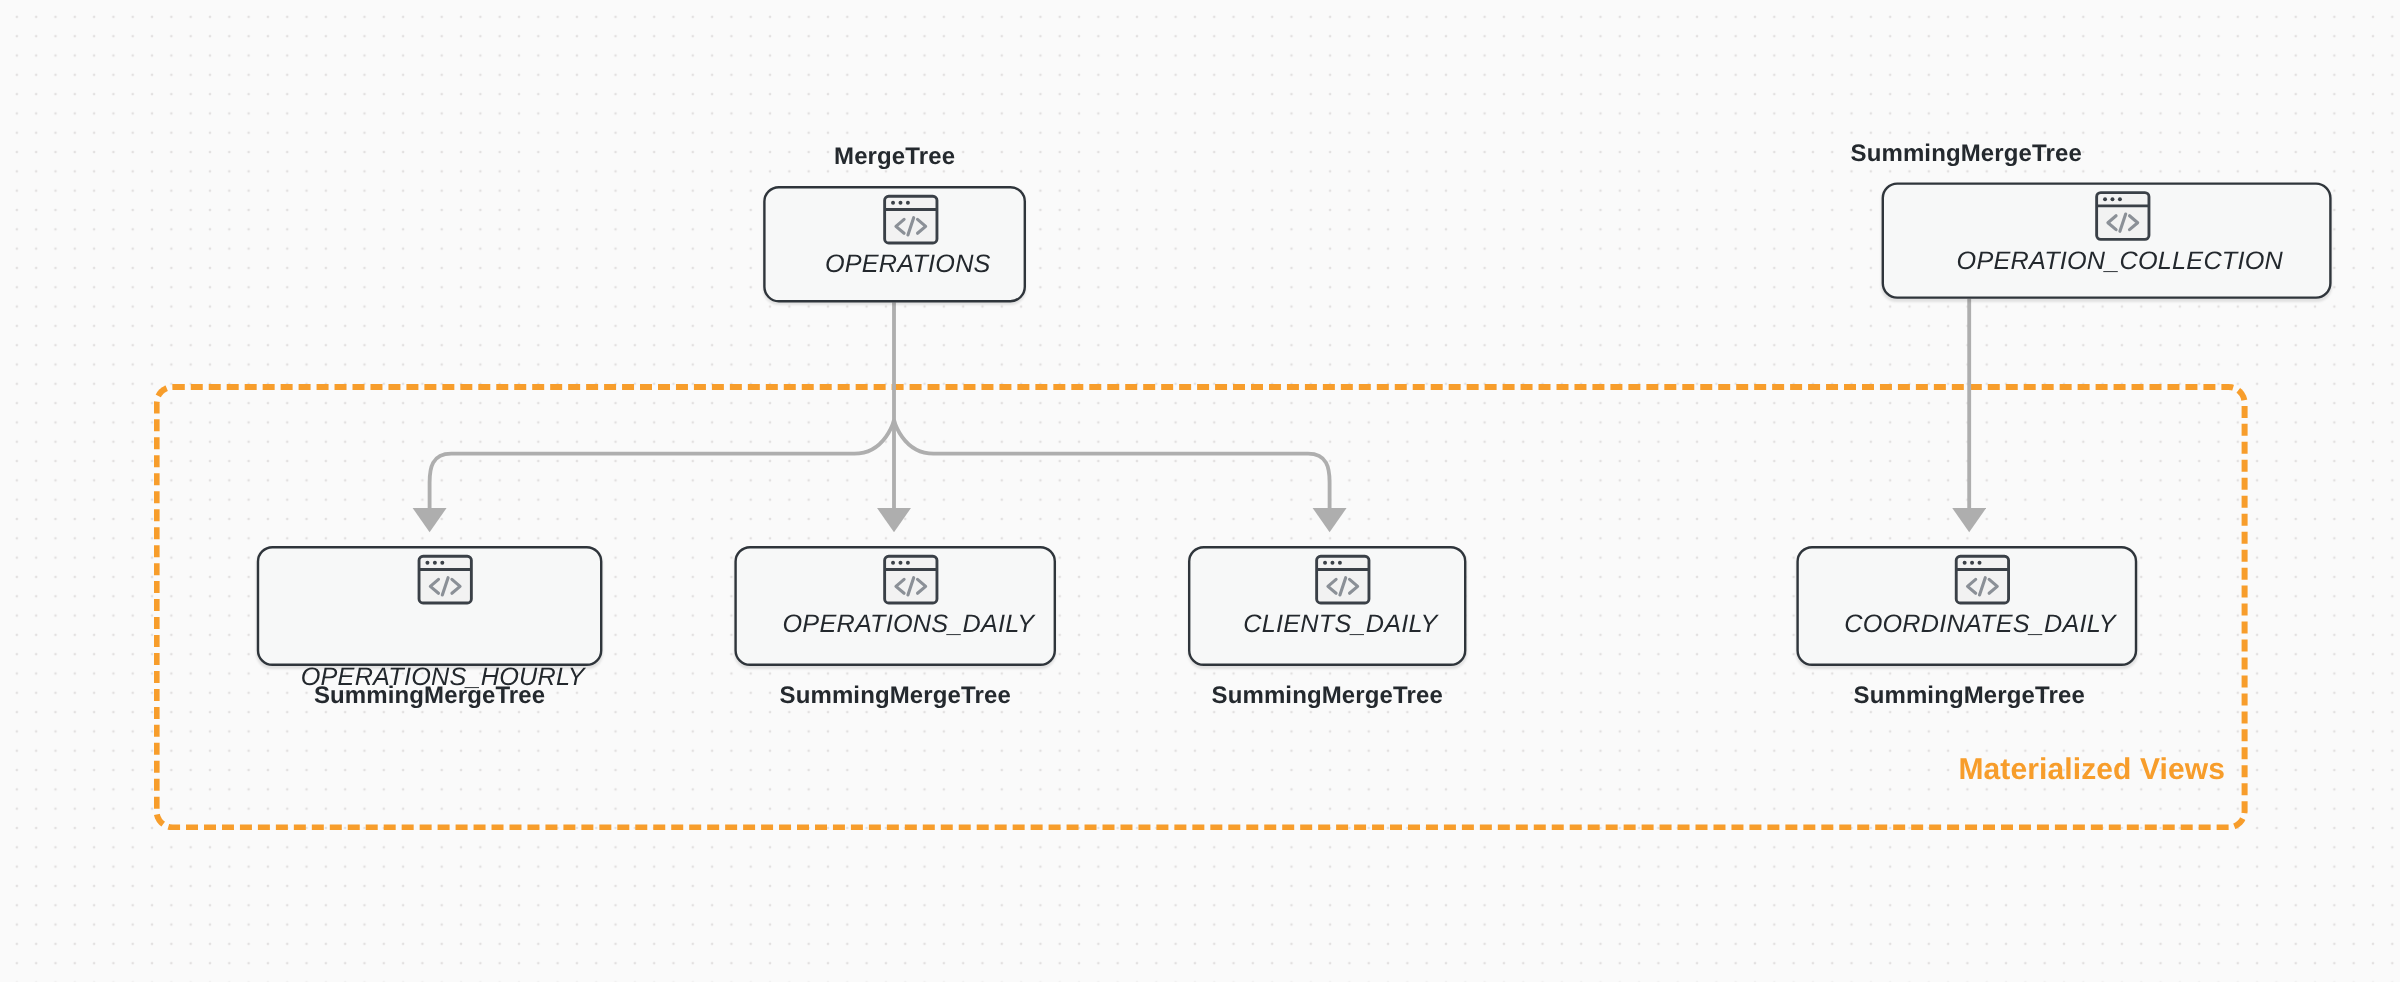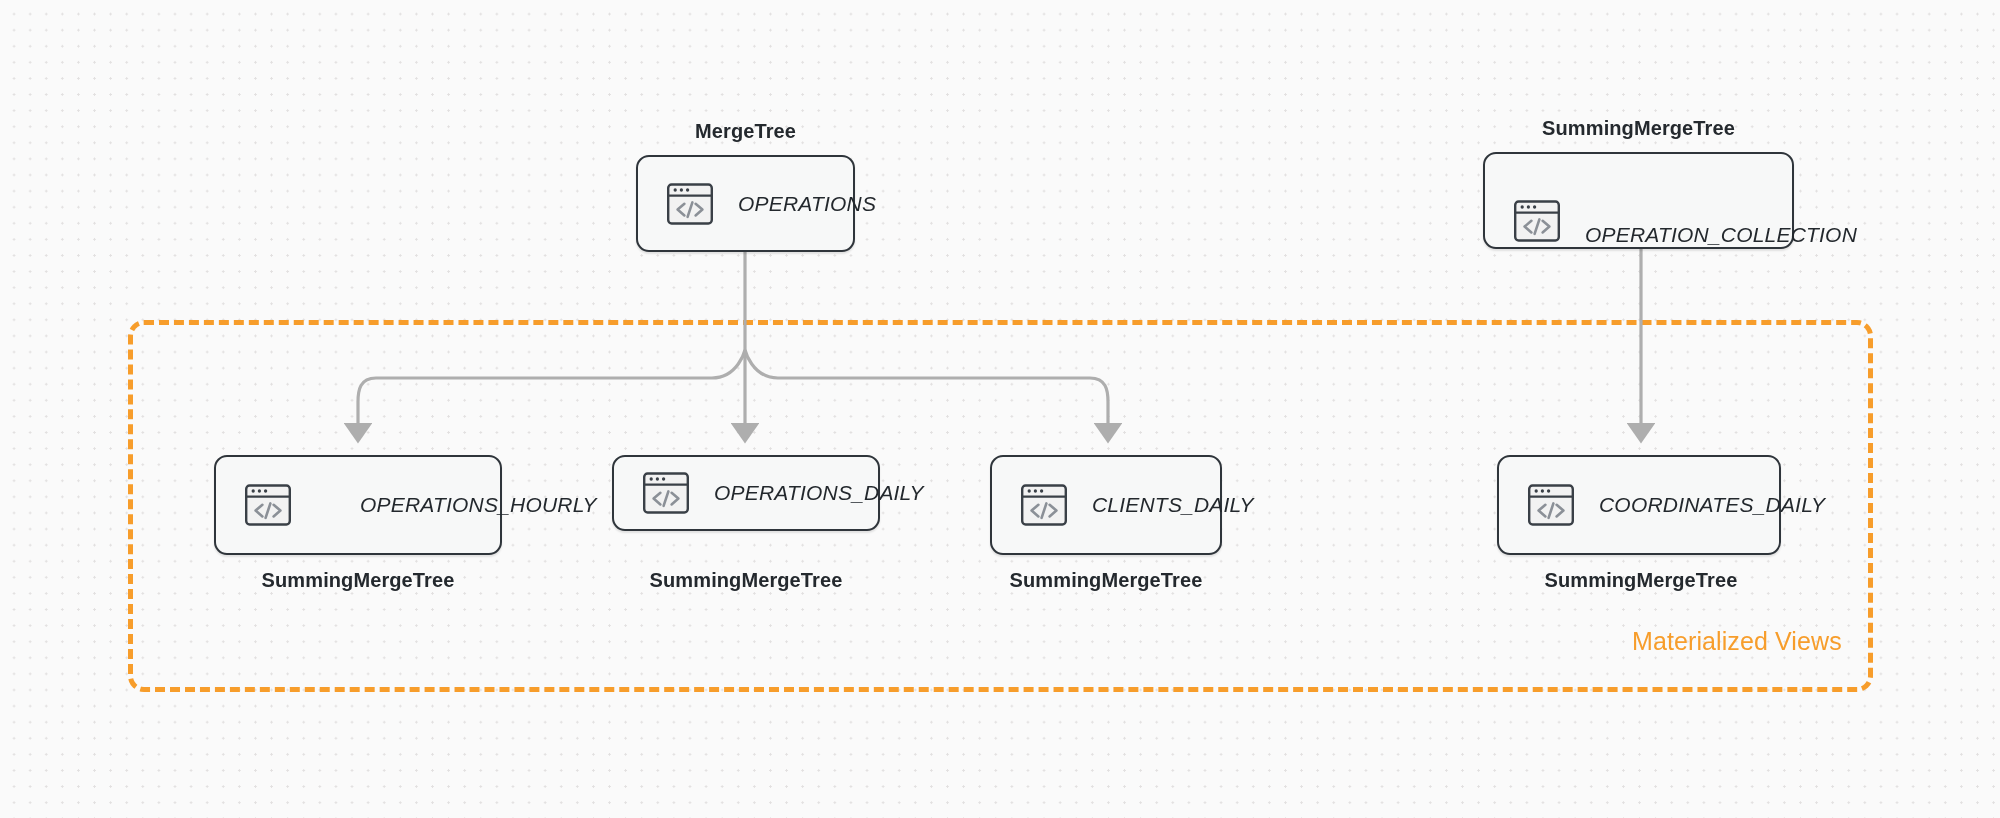--- a/index.html
+++ b/index.html
@@ -39,34 +39,35 @@
   .group-box {
     position: absolute;
     border: 5px dashed #f79d2b;
     border-radius: 16px;
   }
 
   .group-label {
     position: absolute;
     color: #f79d2b;
     font-size: 25px;
-    font-weight: 400;
+    font-weight: 700;
     letter-spacing: .1px;
     white-space: nowrap;
   }
 
   
   .node {
     position: absolute;
     background: #f7f8f8;
     border: 2.6px solid #2f353b;
     border-radius: 13px;
     display: flex;
     align-items: center;
     box-shadow: 0 2px 2px rgba(0,0,0,.10);
+    flex-direction: column;
   }
 
   .node-icon {
     flex: 0 0 auto;
     margin-left: 26px;
     width: 52px;
     height: 52px;
   }
 
   .node-label {
@@ -125,21 +126,21 @@
       <circle cx="11.2" cy="12.0" r="1.65" fill="#3a4047"></circle>
       <circle cx="17.4" cy="12.0" r="1.65" fill="#3a4047"></circle>
       <circle cx="23.6" cy="12.0" r="1.65" fill="#3a4047"></circle>
       <path d="M20.4,25.8 L13.6,31.6 L20.4,37.4" fill="none" stroke="#8b9097" stroke-width="2.6" stroke-linecap="round" stroke-linejoin="round"></path>
       <path d="M31.6,25.8 L38.4,31.6 L31.6,37.4" fill="none" stroke="#8b9097" stroke-width="2.6" stroke-linecap="round" stroke-linejoin="round"></path>
       <path d="M28.4,24.4 L23.6,38.8" fill="none" stroke="#8b9097" stroke-width="2.6" stroke-linecap="round"></path>
     </svg></span>
         <span class="node-label">OPERATIONS</span>
       </div>
       <div class="engine-caption" style="left: 636px; width: 219px; top: 120px;">MergeTree</div>
-      <div class="node" style="left: 1483px; top: 152px; width: 311px; height: 97px; align-items: flex-end;">
+      <div class="node" style="left: 1568px; top: 152px; width: 375px; height: 97px;">
         <span class="node-icon">
     <svg viewBox="0 0 52 52" width="52" height="52">
       <rect x="4.2" y="6.5" width="43.6" height="39" rx="3.4" fill="#f2f2f2" stroke="#3a4047" stroke-width="2.4"></rect>
       <path d="M4.2,17.6 H47.8" stroke="#3a4047" stroke-width="2.4"></path>
       <circle cx="11.2" cy="12.0" r="1.65" fill="#3a4047"></circle>
       <circle cx="17.4" cy="12.0" r="1.65" fill="#3a4047"></circle>
       <circle cx="23.6" cy="12.0" r="1.65" fill="#3a4047"></circle>
       <path d="M20.4,25.8 L13.6,31.6 L20.4,37.4" fill="none" stroke="#8b9097" stroke-width="2.6" stroke-linecap="round" stroke-linejoin="round"></path>
       <path d="M31.6,25.8 L38.4,31.6 L31.6,37.4" fill="none" stroke="#8b9097" stroke-width="2.6" stroke-linecap="round" stroke-linejoin="round"></path>
       <path d="M28.4,24.4 L23.6,38.8" fill="none" stroke="#8b9097" stroke-width="2.6" stroke-linecap="round"></path>
@@ -155,21 +156,21 @@
       <circle cx="11.2" cy="12.0" r="1.65" fill="#3a4047"></circle>
       <circle cx="17.4" cy="12.0" r="1.65" fill="#3a4047"></circle>
       <circle cx="23.6" cy="12.0" r="1.65" fill="#3a4047"></circle>
       <path d="M20.4,25.8 L13.6,31.6 L20.4,37.4" fill="none" stroke="#8b9097" stroke-width="2.6" stroke-linecap="round" stroke-linejoin="round"></path>
       <path d="M31.6,25.8 L38.4,31.6 L31.6,37.4" fill="none" stroke="#8b9097" stroke-width="2.6" stroke-linecap="round" stroke-linejoin="round"></path>
       <path d="M28.4,24.4 L23.6,38.8" fill="none" stroke="#8b9097" stroke-width="2.6" stroke-linecap="round"></path>
     </svg></span>
         <span class="node-label">OPERATIONS_HOURLY</span>
       </div>
       <div class="engine-caption" style="left: 214px; width: 288px; top: 569px;">SummingMergeTree</div>
-      <div class="node" style="left: 612px; top: 455px; width: 268px; height: 76px;">
+      <div class="node" style="left: 612px; top: 455px; width: 268px; height: 100px;">
         <span class="node-icon">
     <svg viewBox="0 0 52 52" width="52" height="52">
       <rect x="4.2" y="6.5" width="43.6" height="39" rx="3.4" fill="#f2f2f2" stroke="#3a4047" stroke-width="2.4"></rect>
       <path d="M4.2,17.6 H47.8" stroke="#3a4047" stroke-width="2.4"></path>
       <circle cx="11.2" cy="12.0" r="1.65" fill="#3a4047"></circle>
       <circle cx="17.4" cy="12.0" r="1.65" fill="#3a4047"></circle>
       <circle cx="23.6" cy="12.0" r="1.65" fill="#3a4047"></circle>
       <path d="M20.4,25.8 L13.6,31.6 L20.4,37.4" fill="none" stroke="#8b9097" stroke-width="2.6" stroke-linecap="round" stroke-linejoin="round"></path>
       <path d="M31.6,25.8 L38.4,31.6 L31.6,37.4" fill="none" stroke="#8b9097" stroke-width="2.6" stroke-linecap="round" stroke-linejoin="round"></path>
       <path d="M28.4,24.4 L23.6,38.8" fill="none" stroke="#8b9097" stroke-width="2.6" stroke-linecap="round"></path>

